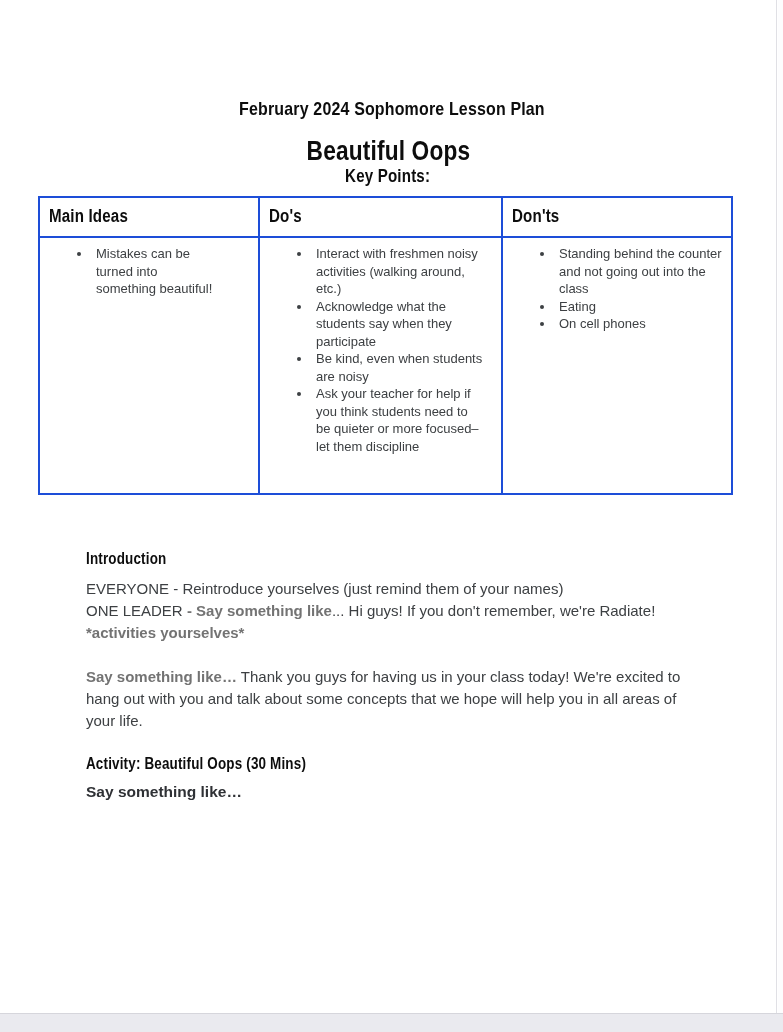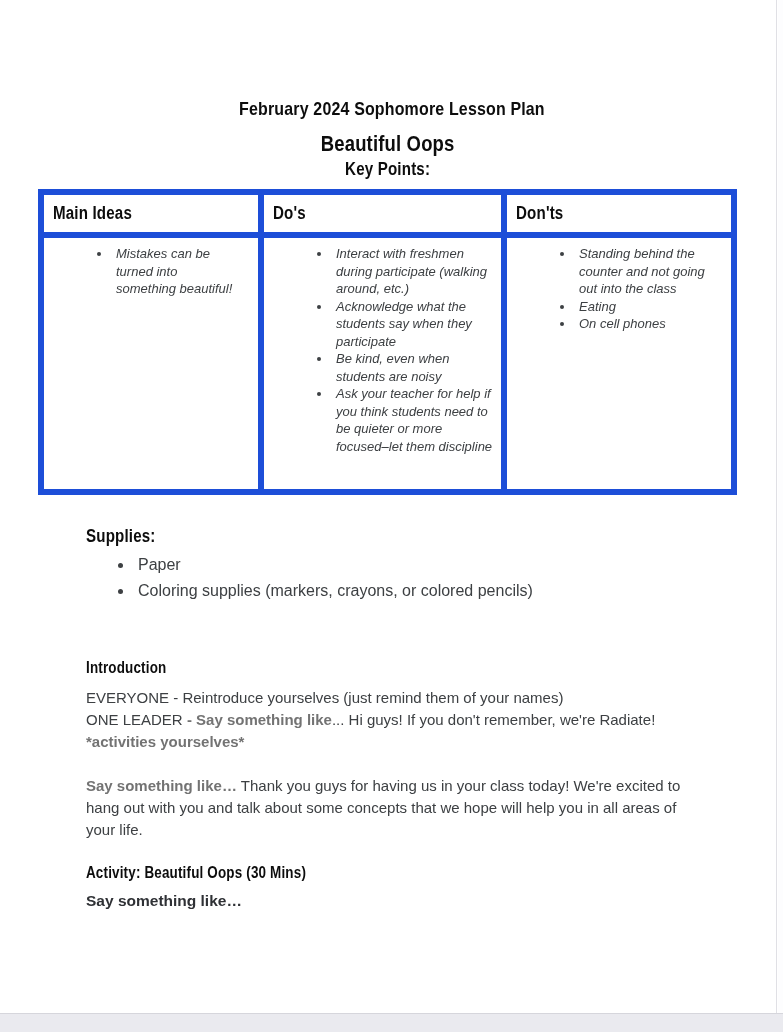--- a/index.html
+++ b/index.html
@@ -23,37 +23,37 @@
     background:#eaeaef;border-top:1px solid #d6d6dc;box-sizing:border-box;
   }
   
   .cond{
     font-weight:700;color:#0d0d0d;
     display:inline-block;transform:scaleX(0.84);letter-spacing:0.2px;
     white-space:nowrap;
   }
   .center{text-align:center;margin:0;}
   .title-line1{margin-top:97px;font-size:19px;line-height:23px;padding-left:8px;}
-  .title-line2{margin-top:9px;font-size:22px;line-height:30px;}
+  .title-line2{margin-top:16px;font-size:27px;line-height:30px;}
   .title-line3{font-size:18px;line-height:21px;}
   .title-line1 .cond,.title-line2 .cond,.title-line3 .cond{transform-origin:center;}
 
   table.keypoints{
     border-collapse:collapse;table-layout:fixed;
     margin:9px 0 0 38px;width:693px;
   }
   table.keypoints th,table.keypoints td{
-    border:6px solid #1d4ed8;vertical-align:top;box-sizing:border-box;
+    border:2px solid #1d4ed8;vertical-align:top;box-sizing:border-box;
   }
   table.keypoints th{
     text-align:left;padding:8px 6px 8px 9px;height:40px;
   }
   table.keypoints th .cond{font-size:18px;transform-origin:left center;}
   col.c1{width:220px;} col.c2{width:243px;} col.c3{width:230px;}
-  table.keypoints td{padding:7px 6px 20px 16px;height:257px;font-style:italic;}
+  table.keypoints td{padding:7px 6px 20px 0;height:257px;}
   td ul{margin:0;padding-left:52px;font-size:13px;line-height:17.5px;}
   td ul li{padding-left:4px;}
   .c1w{max-width:128px;} .c2w{max-width:172px;} .c3w{max-width:167px;}
 
   .section{margin-left:86px;margin-right:60px;}
   .supplies-heading{margin-top:31px;font-size:18px;line-height:21px;}
   .supplies-heading .cond,.body-heading .cond{transform-origin:left center;}
   ul.supplies{margin:5px 0 0 0;padding-left:48px;font-size:16px;line-height:26px;color:#3d4043;}
   ul.supplies li{padding-left:4px;}
 
@@ -89,44 +89,37 @@
     </thead>
     <tbody>
       <tr>
         <td>
           <ul class="c1w">
             <li>Mistakes can be turned into something beautiful!</li>
           </ul>
         </td>
         <td>
           <ul class="c2w">
-            <li>Interact with freshmen during participate (walking around, etc.)</li>
+            <li>Interact with freshmen noisy activities (walking around, etc.)</li>
             <li>Acknowledge what the students say when they participate</li>
             <li>Be kind, even when students are noisy</li>
             <li>Ask your teacher for help if you think students need to be quieter or more focused–let them discipline</li>
           </ul>
         </td>
         <td>
           <ul class="c3w">
             <li>Standing behind the counter and not going out into the class</li>
             <li>Eating</li>
             <li>On cell phones</li>
           </ul>
         </td>
       </tr>
     </tbody>
   </table>
 
-  <div class="section">
-    <p class="supplies-heading" style="margin:31px 0 0 0;"><span class="cond">Supplies:</span></p>
-    <ul class="supplies">
-      <li>Paper</li>
-      <li>Coloring supplies (markers, crayons, or colored pencils)</li>
-    </ul>
-  </div>
 
   <div class="section">
     <p class="body-heading intro-heading" style="margin-bottom:0;"><span class="cond">Introduction</span></p>
     <p class="intro-para">
       <span>EVERYONE - Reintroduce yourselves (just remind them of your names)</span><br>
       <span>ONE LEADER </span><b>- Say something like</b><span>... Hi guys! If you don't remember, we're Radiate! </span><b>*activities yourselves*</b>
     </p>
     <p class="intro-para para2">
       <b>Say something like…</b><span> Thank you guys for having us in your class today!  We're excited to hang out with you and talk about some concepts that we hope will help you in all areas of your life.</span>
     </p>

